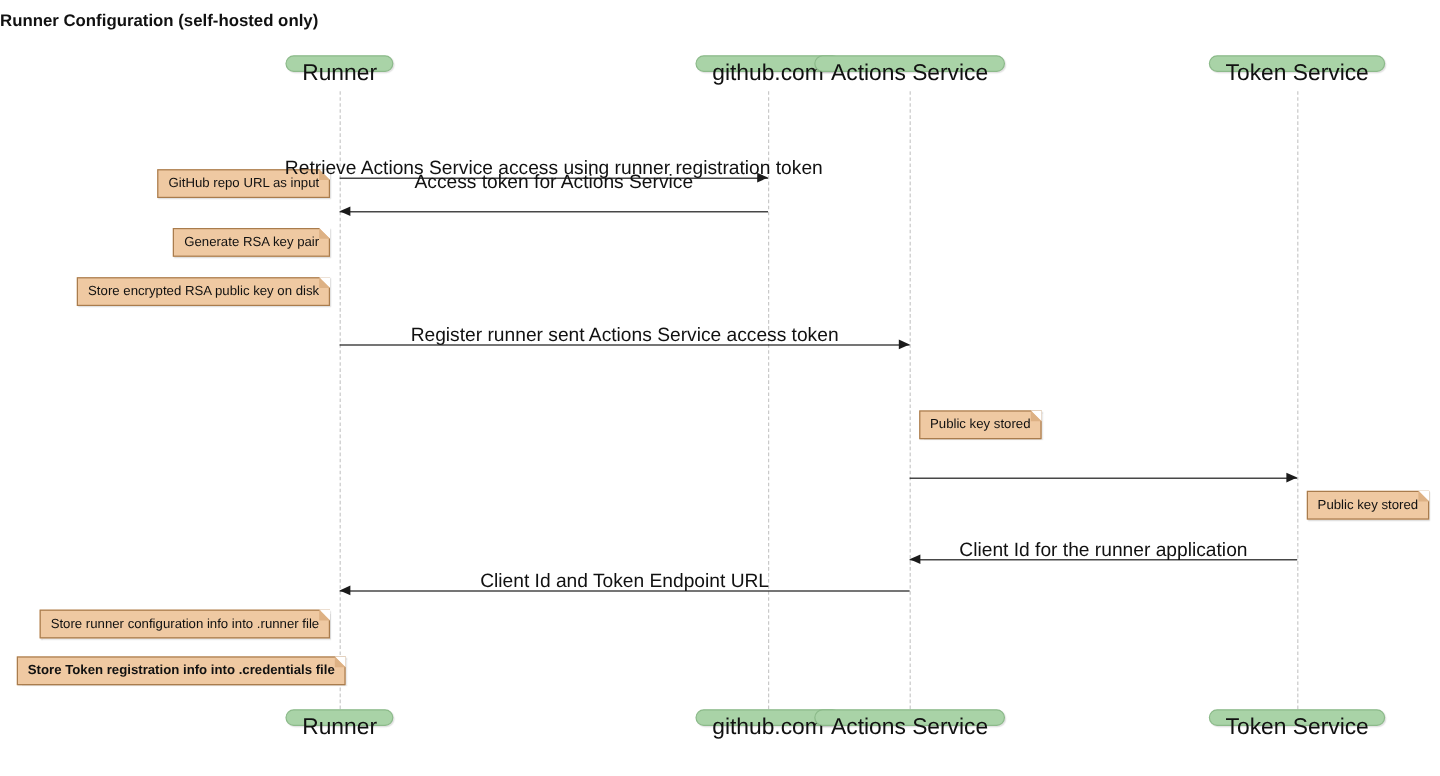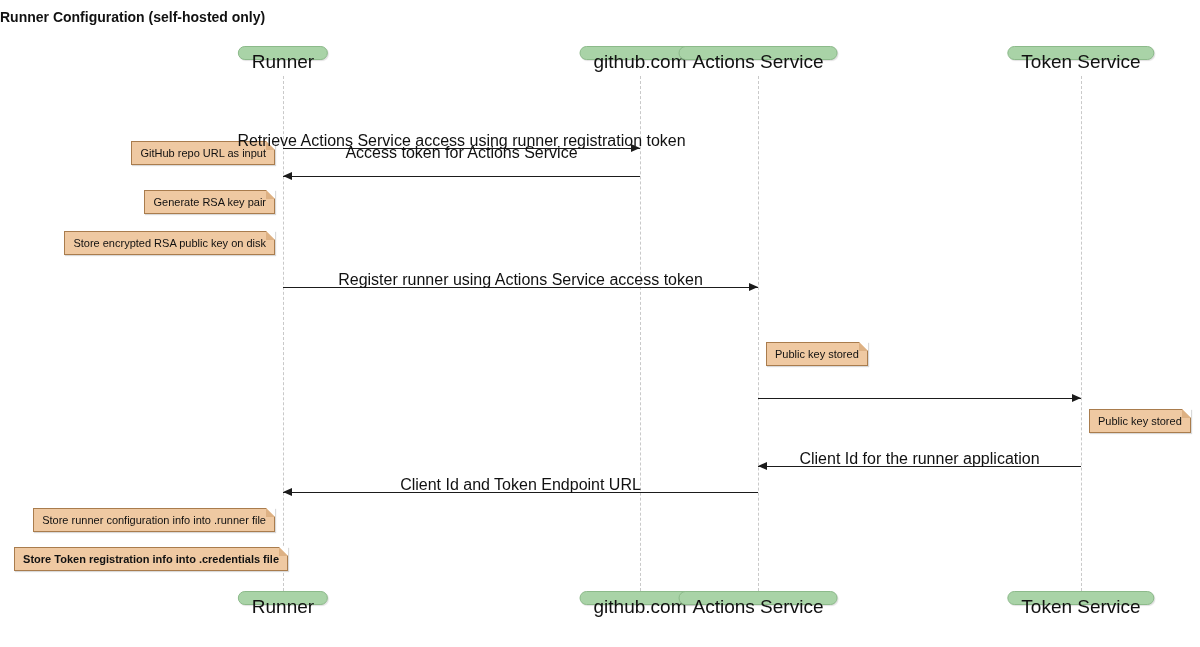--- a/index.html
+++ b/index.html
@@ -102,21 +102,21 @@
     <div class="note" style="top: 508px; right: 925px;">Store runner configuration info into .runner file</div>
     <div class="note" style="top: 547px; right: 912px; font-weight: bold;">Store Token registration info into .credentials file</div>
     <div class="message-line" style="left: 283px; top: 148px; width: 357px;"></div>
     <div class="arrowhead right" style="top: 144px; left: 631px;"></div>
     <div class="message-label" style="left: 461.5px; top: 132px;">Retrieve Actions Service access using runner registration token</div>
     <div class="message-line" style="left: 283px; top: 176px; width: 357px;"></div>
     <div class="arrowhead left" style="top: 172px; left: 283px;"></div>
     <div class="message-label" style="left: 461.5px; top: 144px;">Access token for Actions Service</div>
     <div class="message-line" style="left: 283px; top: 287px; width: 475px;"></div>
     <div class="arrowhead right" style="top: 283px; left: 749px;"></div>
-    <div class="message-label" style="left: 520.5px; top: 271px;">Register runner using Actions Service access token</div>
+    <div class="message-label" style="left: 520.5px; top: 271px;">Register runner sent Actions Service access token</div>
     <div class="message-line" style="left: 758px; top: 398px; width: 323px;"></div>
     <div class="arrowhead right" style="top: 394px; left: 1072px;"></div>
     <div class="message-line" style="left: 758px; top: 466px; width: 323px;"></div>
     <div class="arrowhead left" style="top: 462px; left: 758px;"></div>
     <div class="message-label" style="left: 919.5px; top: 450px;">Client Id for the runner application</div>
     <div class="message-line" style="left: 283px; top: 492px; width: 475px;"></div>
     <div class="arrowhead left" style="top: 488px; left: 283px;"></div>
     <div class="message-label" style="left: 520.5px; top: 476px;">Client Id and Token Endpoint URL</div>
   </div>
 

